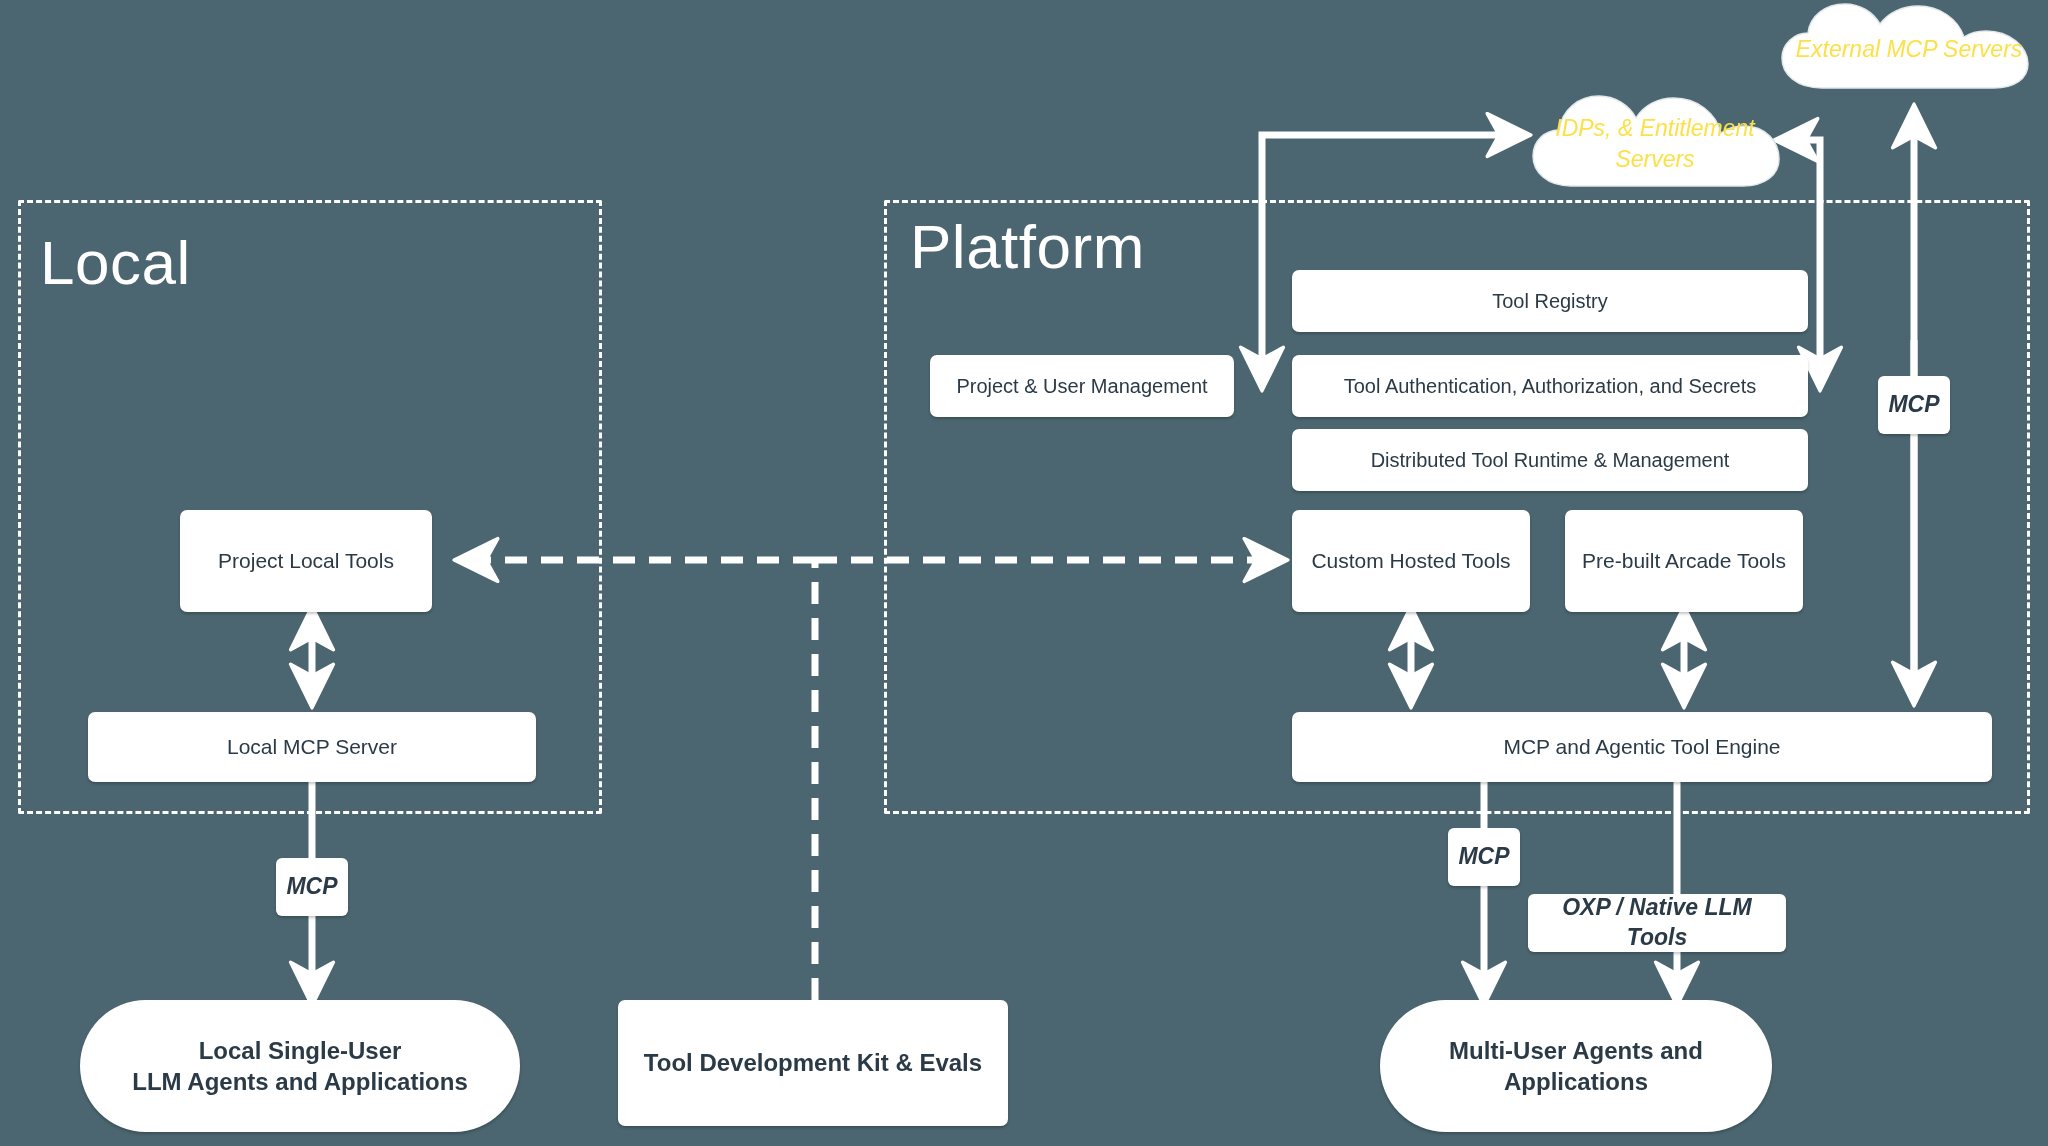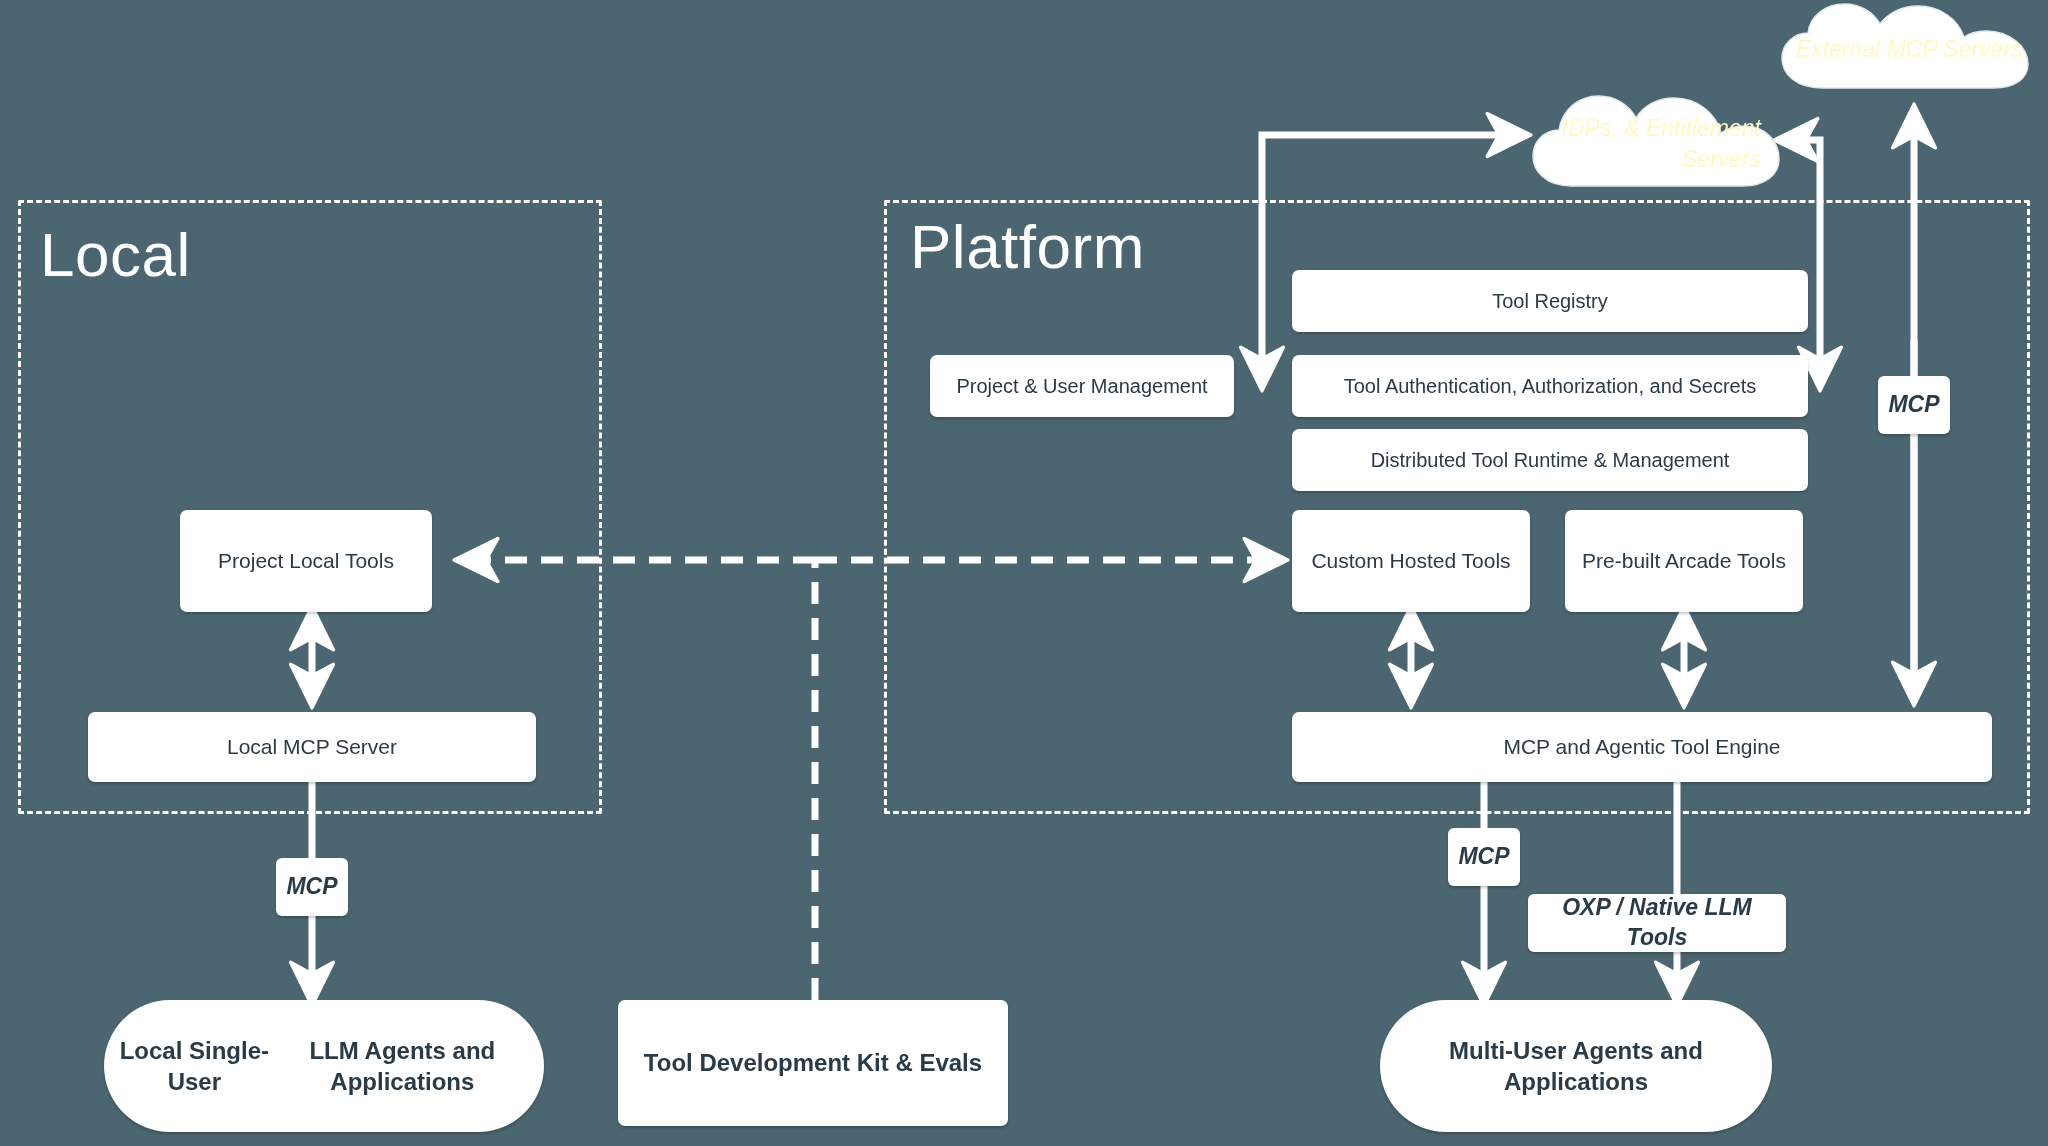--- a/index.html
+++ b/index.html
@@ -50,22 +50,22 @@
     font-size:23px;
     border-radius:6px;
     padding:2px 28px;
     font-weight:bold;
   }
 
   
   .cloud{
     position:absolute;
     display:flex;align-items:center;justify-content:center;
-    text-align:right;
-    color:#fef9c3;
+    text-align:center;
+    color:#fde047;
     font-style:italic;
     font-size:23px;
     line-height:1.35;
     z-index:4;
   }
   .cloud .cloud-shape{position:absolute;inset:0;width:100%;height:100%;}
   .cloud .cloud-label{position:relative;z-index:2;padding:0 24px;}
 </style>
 </head>
 <body>
@@ -105,21 +105,21 @@
     </g>
 
     <g stroke="#ffffff" stroke-width="7" fill="none" stroke-dasharray="22 14" stroke-linecap="butt">
       <line x1="815" y1="1000" x2="815" y2="560"></line>
       <path d="M815,560 L460,560" marker-end="url(#ah2)"></path>
       <path d="M815,560 L1282,560" marker-end="url(#ah2)"></path>
     </g>
   </svg>
 
   <div class="zone" style="left:18px;top:200px;width:584px;height:614px;"></div>
-  <div class="zone-title" style="left:40px;top:224px;">Local</div>
+  <div class="zone-title" style="left:40px;top:232px;">Local</div>
 
   <div class="zone" style="left:884px;top:200px;width:1146px;height:614px;"></div>
   <div class="zone-title" style="left:910px;top:216px;">Platform</div>
 
   <div class="cloud" style="left:1770px;top:0px;width:278px;height:100px;">
     <svg class="cloud-shape" viewBox="0 0 278 100" preserveAspectRatio="none">
       <path d="M52,88 C26,88 12,74 12,58 C12,44 24,33 38,33 C40,16 55,4 75,4 C90,4 103,12 110,24
                C118,13 132,6 148,6 C170,6 188,19 194,37 C200,33 208,31 216,31 C240,31 258,47 258,64
                C258,79 244,88 224,88 Z" fill="#ffffff" stroke="#e2e8ea" stroke-width="1.5" stroke-linejoin="round"></path>
     </svg>
@@ -134,21 +134,21 @@
     </svg>
     <div class="cloud-label">IDPs, &amp; Entitlement Servers</div>
   </div>
 
   <div class="box" style="left:180px;top:510px;width:252px;height:102px;">Project Local Tools</div>
 
   <div class="box" style="left:88px;top:712px;width:448px;height:70px;">Local MCP Server</div>
 
   <div class="box tag" style="left:276px;top:858px;width:72px;height:58px;z-index:5;">MCP</div>
 
-  <div class="box pill bold" style="left:104px;top:1000px;width:440px;height:132px;">
+  <div class="box pill bold" style="left:80px;top:1000px;width:440px;height:132px;flex-direction:column;">
     <span>Local Single-User</span>
     <span>LLM Agents and Applications</span>
   </div>
 
   <div class="box bold" style="left:618px;top:1000px;width:390px;height:126px;">Tool Development Kit &amp; Evals</div>
 
   <div class="box small" style="left:930px;top:355px;width:304px;height:62px;">Project &amp; User Management</div>
 
 
   <div class="box small" style="left:1292px;top:270px;width:516px;height:62px;">Tool Registry</div>

